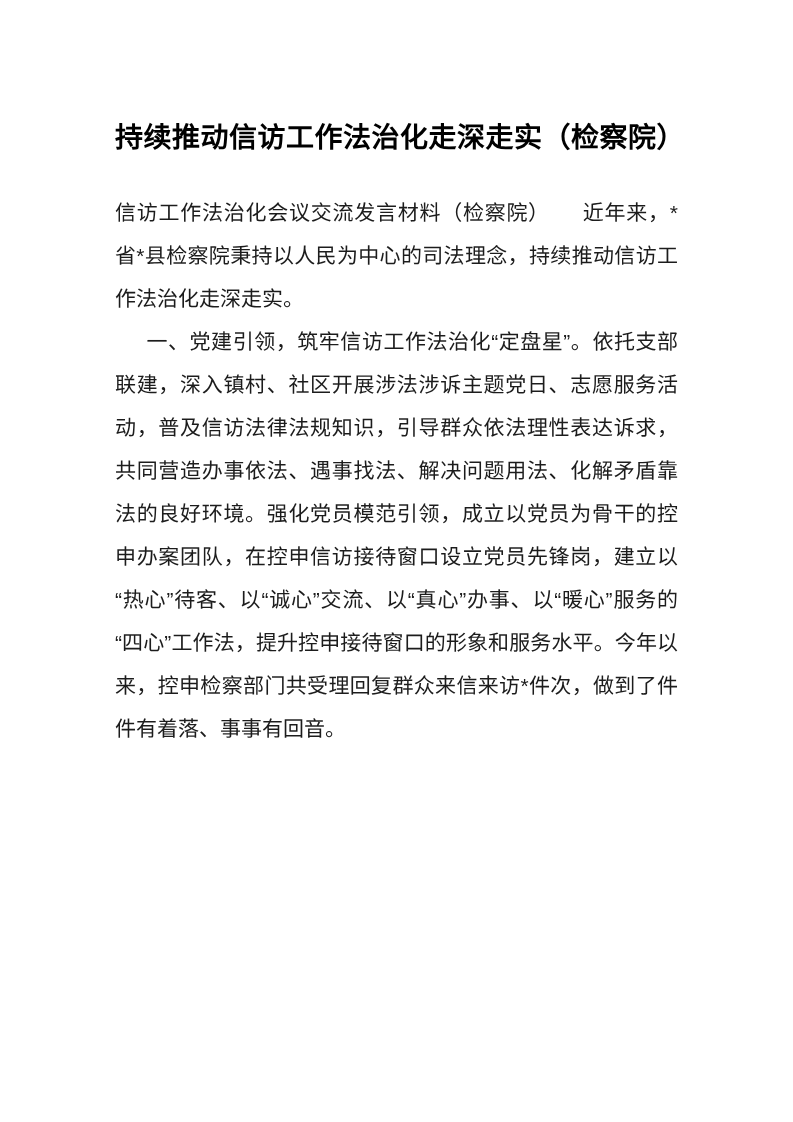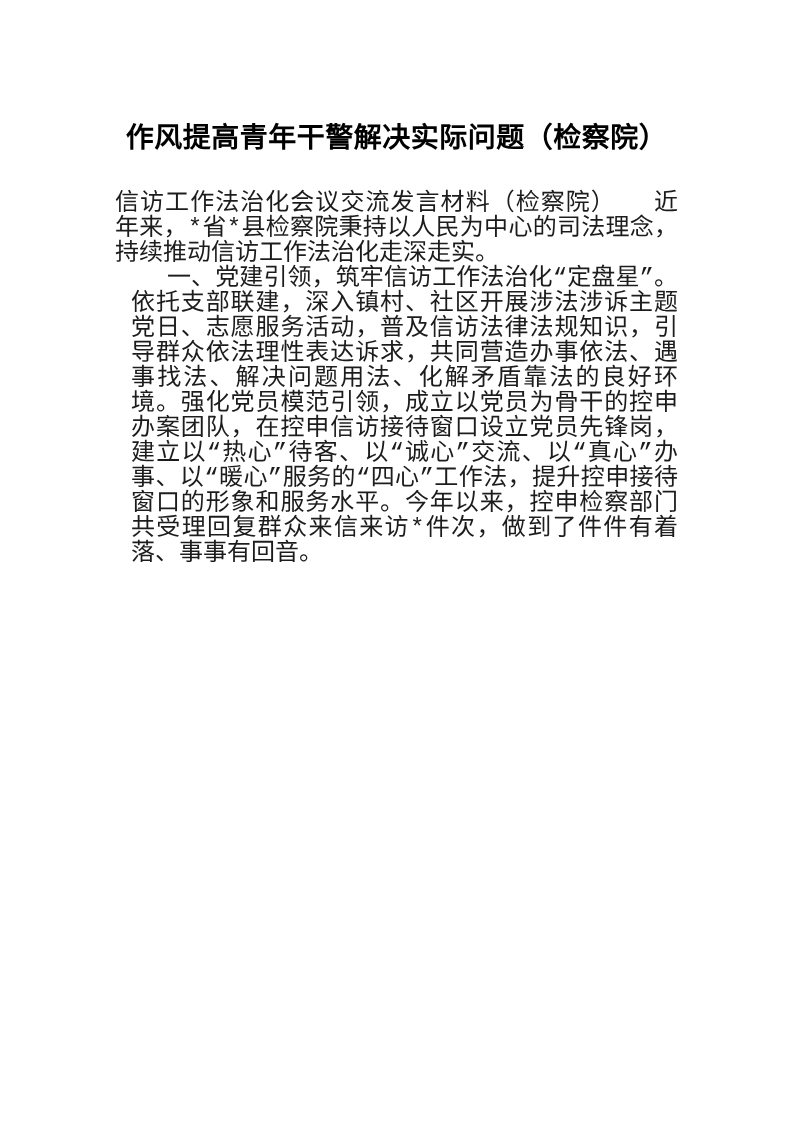--- a/index.html
+++ b/index.html
@@ -23,36 +23,35 @@
     font-family: "Liberation Sans", "DejaVu Sans", sans-serif;
     font-weight: bold;
     font-size: 28px;
     line-height: 40px;
     letter-spacing: 0.5px;
     text-align: center;
     color: #000000;
     white-space: nowrap;
   }
   .doc-body {
-    font-family: Liberation Mono, monospace;
-    font-size: 24px;
-    line-height: 25px;
+    font-family: Liberation Sans, sans-serif;
+    font-size: 21px;
+    line-height: 43px;
     text-align: justify;
   }
   .doc-body p {
     margin: 0;
     padding: 0;
   }
   .doc-body p.indent {
     text-indent: 1.5em;
-    margin-left: 16px;
   }
 </style>
 </head>
 <body>
 
 <div class="page">
-  <h1 class="doc-title">作风提高青年干警解决实际问题（检察院）</h1>
+  <h1 class="doc-title">持续推动信访工作法治化走深走实（检察院）</h1>
   <div class="doc-body">
     <p>信访工作法治化会议交流发言材料（检察院）　　近年来，*省*县检察院秉持以人民为中心的司法理念，持续推动信访工作法治化走深走实。</p>
     <p class="indent">一、党建引领，筑牢信访工作法治化“定盘星”。依托支部联建，深入镇村、社区开展涉法涉诉主题党日、志愿服务活动，普及信访法律法规知识，引导群众依法理性表达诉求，共同营造办事依法、遇事找法、解决问题用法、化解矛盾靠法的良好环境。强化党员模范引领，成立以党员为骨干的控申办案团队，在控申信访接待窗口设立党员先锋岗，建立以“热心”待客、以“诚心”交流、以“真心”办事、以“暖心”服务的“四心”工作法，提升控申接待窗口的形象和服务水平。今年以来，控申检察部门共受理回复群众来信来访*件次，做到了件件有着落、事事有回音。</p>
   </div>
 </div>
 
 </body></html>

